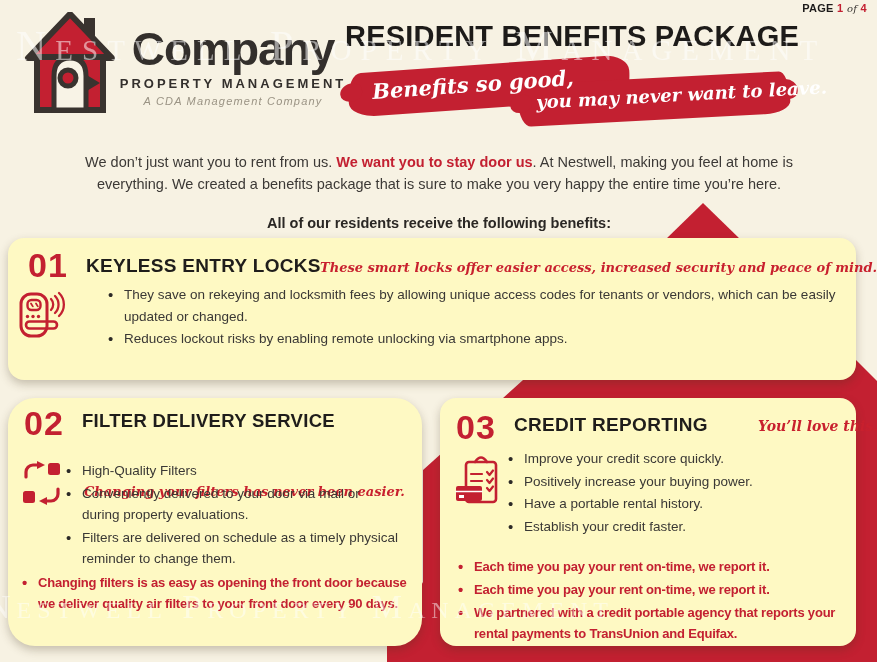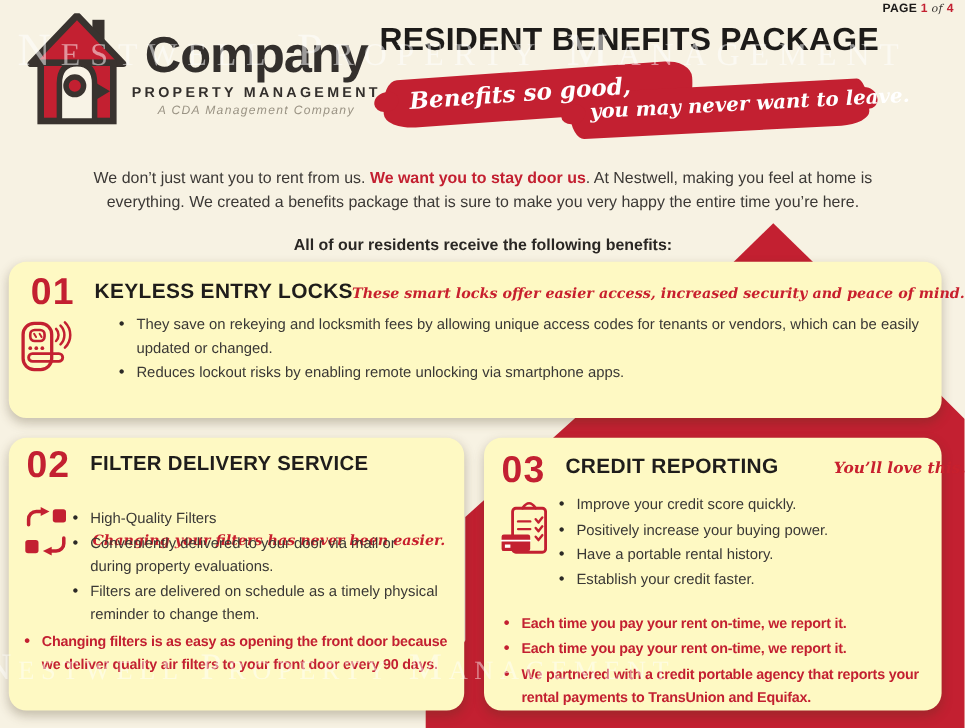--- a/index.html
+++ b/index.html
@@ -31,21 +31,21 @@
   .banner-t{position:absolute;z-index:2;color:#fff;font-family:"DejaVu Serif",serif;font-style:italic;font-weight:bold;white-space:nowrap;}
   .banner-t1{left:372px;top:72px;font-size:21px;transform:rotate(-4deg);}
   .banner-t2{left:536px;top:84px;font-size:18px;transform:rotate(-3deg);}
   
   .intro{position:absolute;left:58px;top:136px;width:762px;z-index:1;text-align:center;font-size:14.5px;line-height:22.5px;color:#3c3936;}
   .intro .hl{color:#c32031;font-weight:bold;}
   .leadin{position:absolute;left:58px;top:200px;width:762px;z-index:1;text-align:center;font-size:14.5px;font-weight:bold;color:#2a2724;}
   
   .card{position:absolute;background:#fef9c3;border-radius:16px;z-index:1;box-shadow:0 4px 10px rgba(70,55,30,.28);}
   .card1{left:8px;top:238px;width:848px;height:142px;}
-  .card2{left:8px;top:398px;width:414px;height:248px;}
+  .card2{left:8px;top:398px;width:414px;height:248px;border-radius:27px;}
   .card3{left:440px;top:398px;width:416px;height:248px;}
   .num{position:absolute;font-size:34px;font-weight:800;color:#c32031;letter-spacing:1px;}
   .sec-title{position:absolute;font-size:19px;font-weight:800;color:#1f1d1b;letter-spacing:.3px;white-space:nowrap;}
   .script{position:absolute;font-family:"DejaVu Serif",serif;font-style:italic;font-weight:bold;color:#c8202e;white-space:nowrap;}
   ul.blt{list-style:none;margin:0;padding:0;position:absolute;}
   ul.blt li{position:relative;padding-left:16px;font-size:13.5px;line-height:21.5px;color:#3a3835;margin-bottom:1px;}
   ul.blt li:before{content:"\2022";position:absolute;left:0;top:0;color:#2c2a27;font-size:15px;}
   ul.blt.redlist li{color:#c32031;font-weight:bold;font-size:13px;letter-spacing:-.2px;line-height:21px;margin-bottom:2px;}
   ul.blt.redlist li:before{color:#c32031;}
   .icon{position:absolute;}

